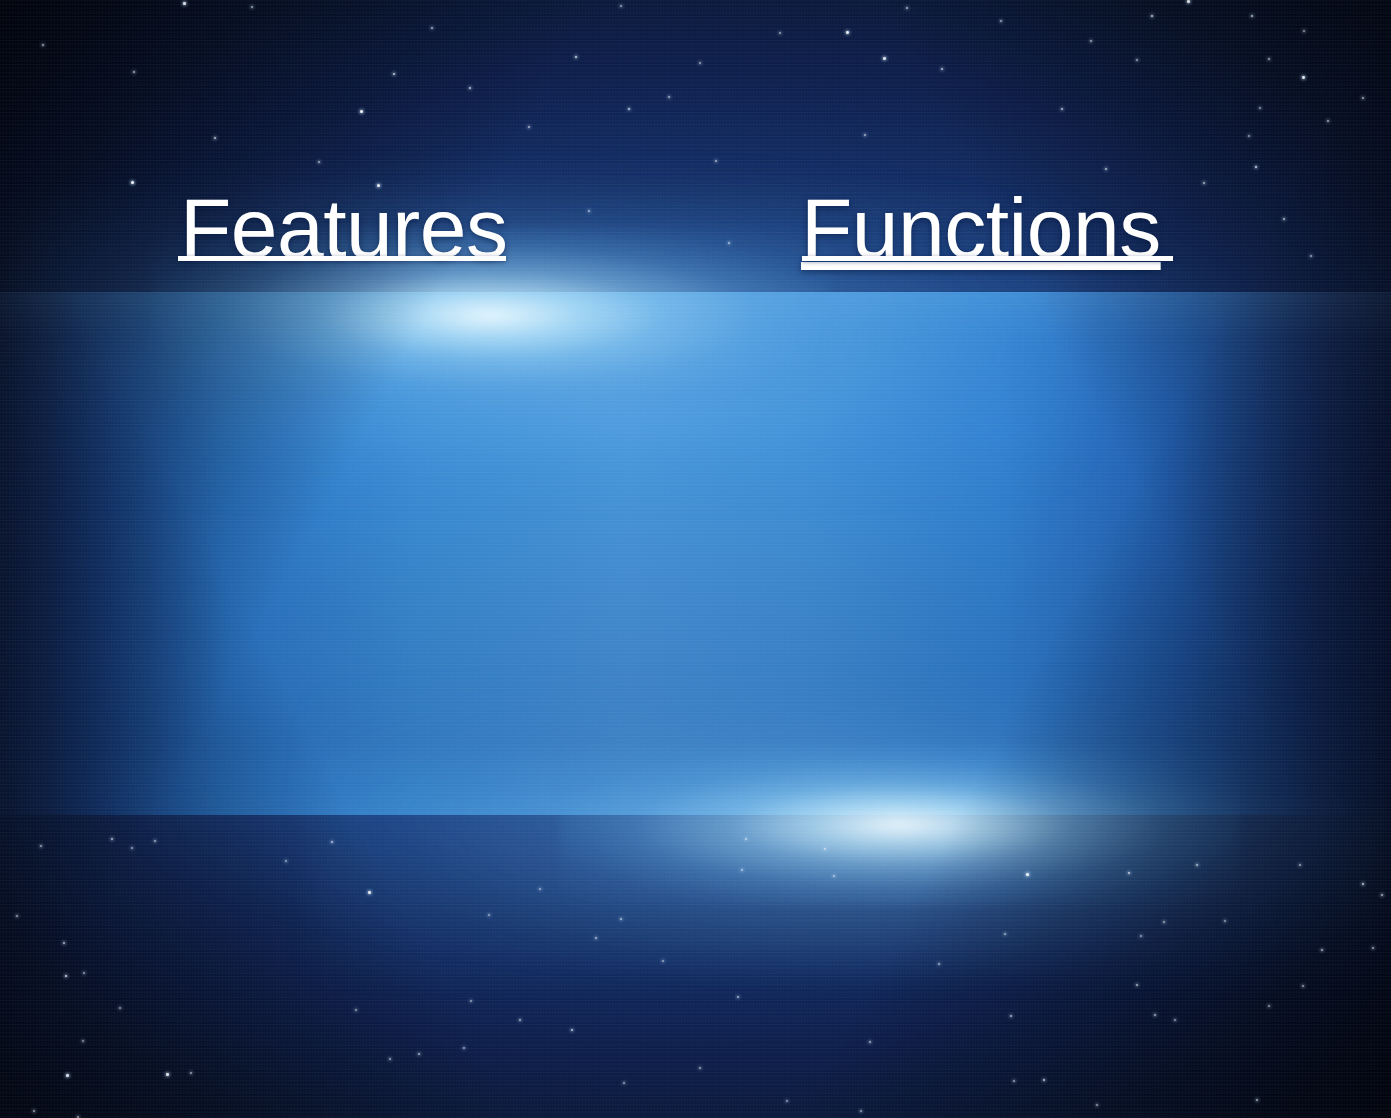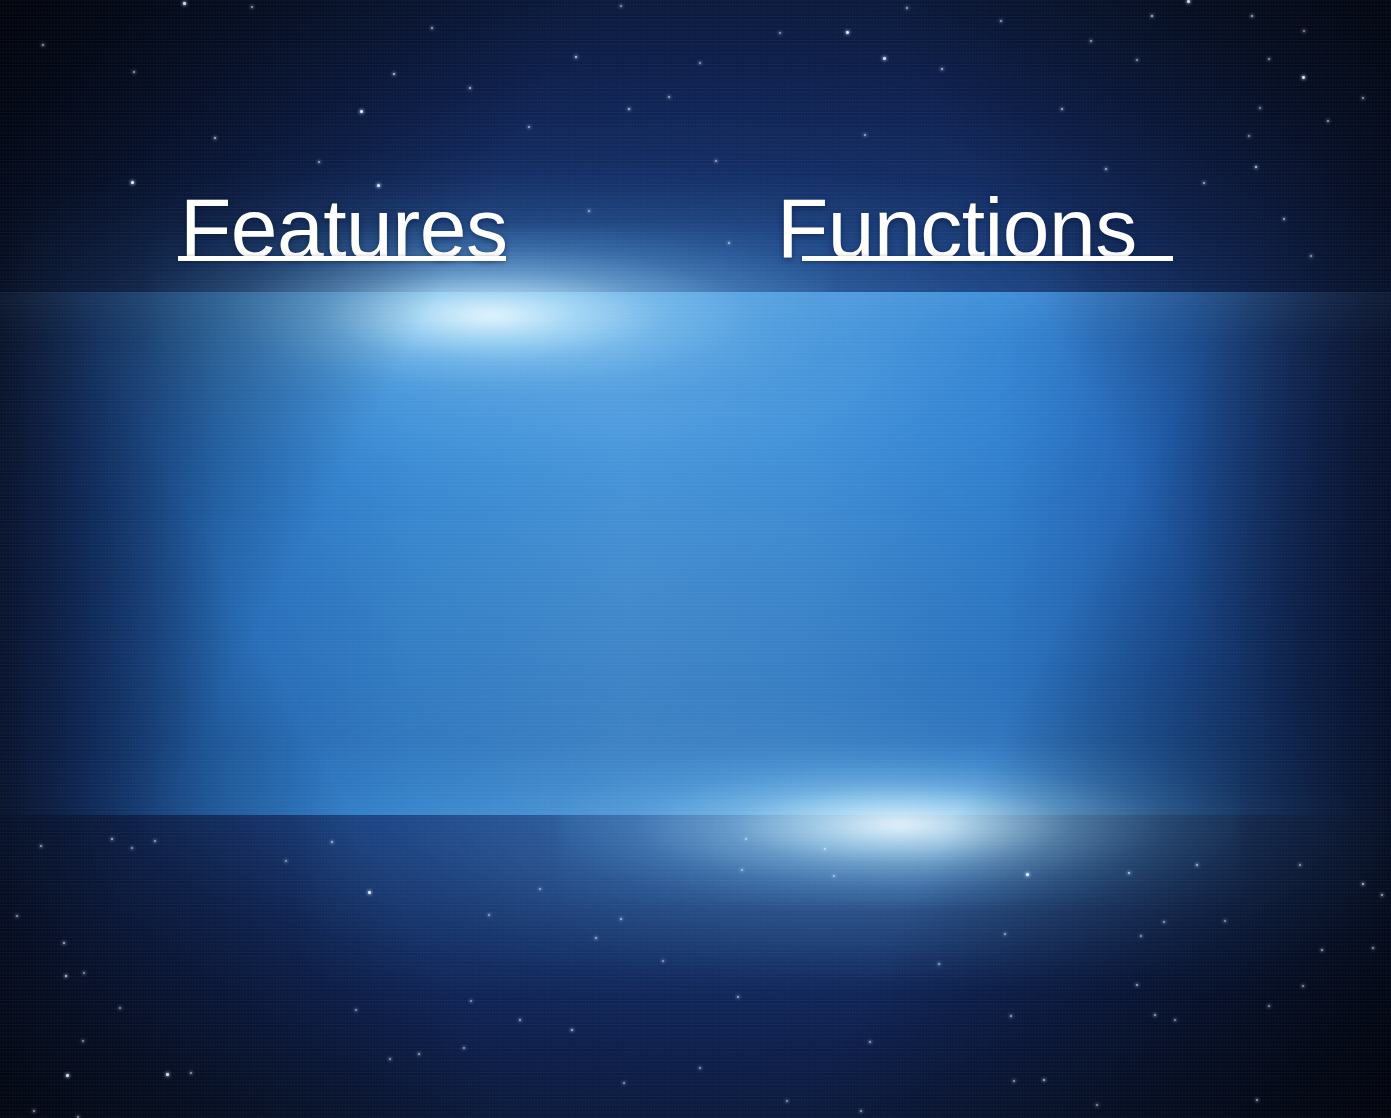--- a/index.html
+++ b/index.html
@@ -223,21 +223,21 @@
   .rule {
     position: absolute;
     height: 5px;
     background: #ffffff;
     box-shadow: 0 1px 4px rgba(0,25,70,0.45);
   }
 
   #heading-features { left: 180px; top: 186px; }
   #rule-features    { left: 178px; top: 256px; width: 328px; }
 
-  #heading-functions { left: 777px; top: 186px; }
+  #heading-functions { left: 801px; top: 186px; text-decoration: underline; }
   #rule-functions    { left: 802px; top: 256px; width: 371px; }
 </style>
 </head>
 <body>
 
 <div id="slide">
 
   <div class="layer bg-base"></div>
   <div class="bg-band"></div>
   <div class="bg-band-v"></div>

